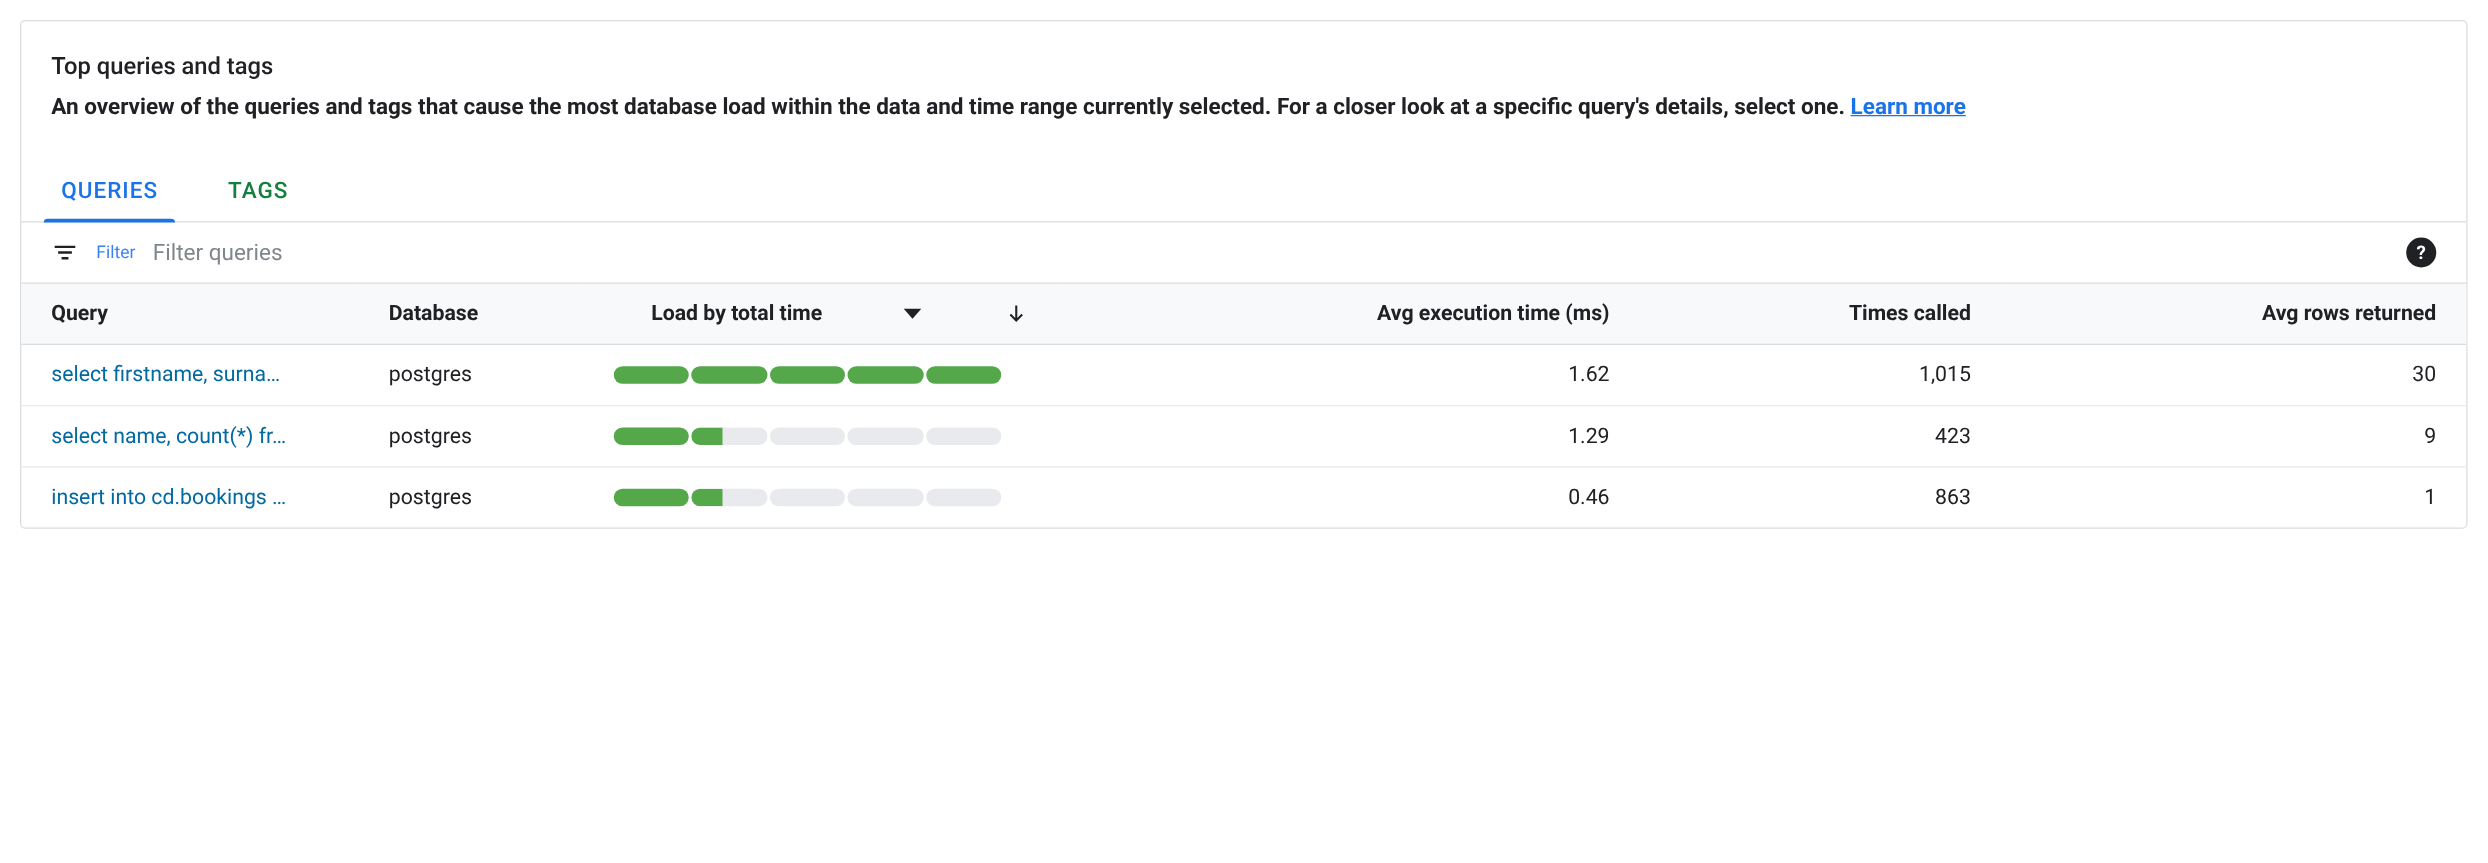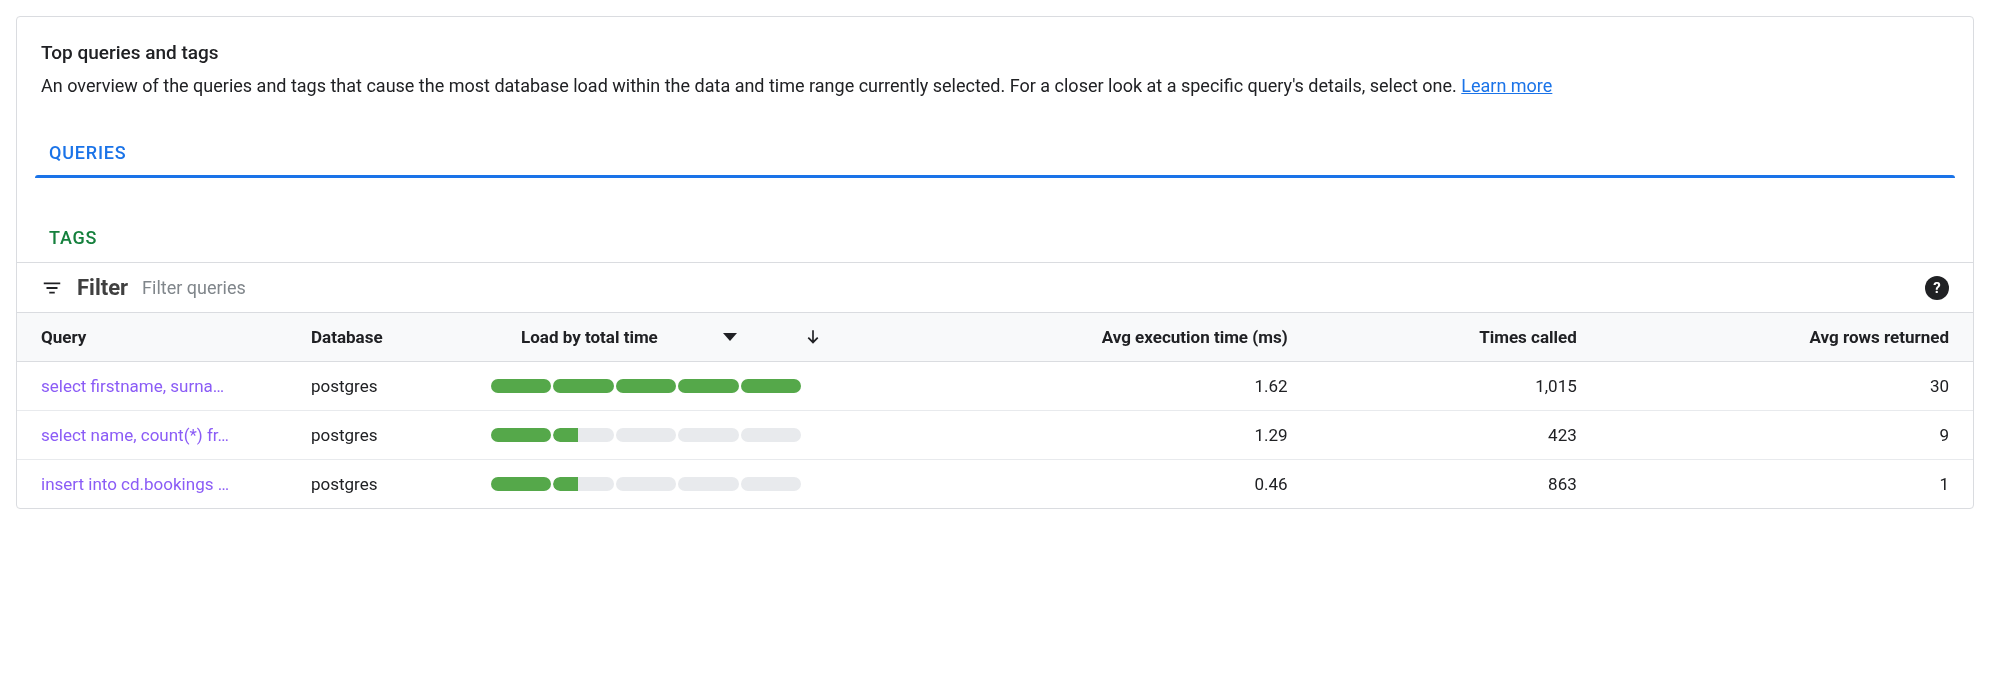--- a/index.html
+++ b/index.html
@@ -22,33 +22,32 @@
   .title {
     font-size: 19px;
     font-weight: 500;
     color: #202124;
     margin-bottom: 8px;
   }
   .desc {
     font-size: 18px;
     line-height: 28px;
     color: #202124;
-    font-weight: 400;
+    font-weight: 700;
   }
   .learn-more {
     color: #1a73e8;
     text-decoration: underline;
     cursor: pointer;
   }
   .tabs {
     display: flex;
     gap: 40px;
     padding: 24px 24px 0 24px;
     border-bottom: 1px solid #dadce0;
-    flex-direction: column;
   }
   .tab {
     font-size: 18px;
     font-weight: 500;
     letter-spacing: 0.8px;
     text-transform: uppercase;
     color: #15803d;
     padding: 10px 8px 14px 8px;
     cursor: pointer;
     position: relative;
@@ -65,23 +64,23 @@
     border-radius: 3px 3px 0 0;
   }
   .filter-row {
     display: flex;
     align-items: center;
     gap: 14px;
     padding: 12px 24px;
   }
   .filter-icon svg { display: block; }
   .filter-label {
-    font-size: 22px;
-    font-weight: 700;
-    color: #404040;
+    font-size: 14px;
+    font-weight: 400;
+    color: #3b82f6;
   }
   .filter-input {
     border: none;
     outline: none;
     font-size: 18px;
     font-family: inherit;
     color: #404040;
     flex: 1;
   }
   .filter-input::placeholder { color: #80868b; }
@@ -121,21 +120,21 @@
   .col-query { width: 270px; }
   .col-db { width: 180px; }
   .col-load { width: 380px; }
   .col-num { text-align: right; }
   th.col-num { }
   .query-cell {
     white-space: nowrap;
     overflow: hidden;
     text-overflow: ellipsis;
     max-width: 230px;
-    color: #8b5cf6;
+    color: #0369a1;
   }
   .load-th {
     display: flex;
     align-items: center;
     gap: 10px;
     justify-content: space-between;
     padding-left: 30px;
   }
   .sort-caret {
     width: 0; height: 0;

